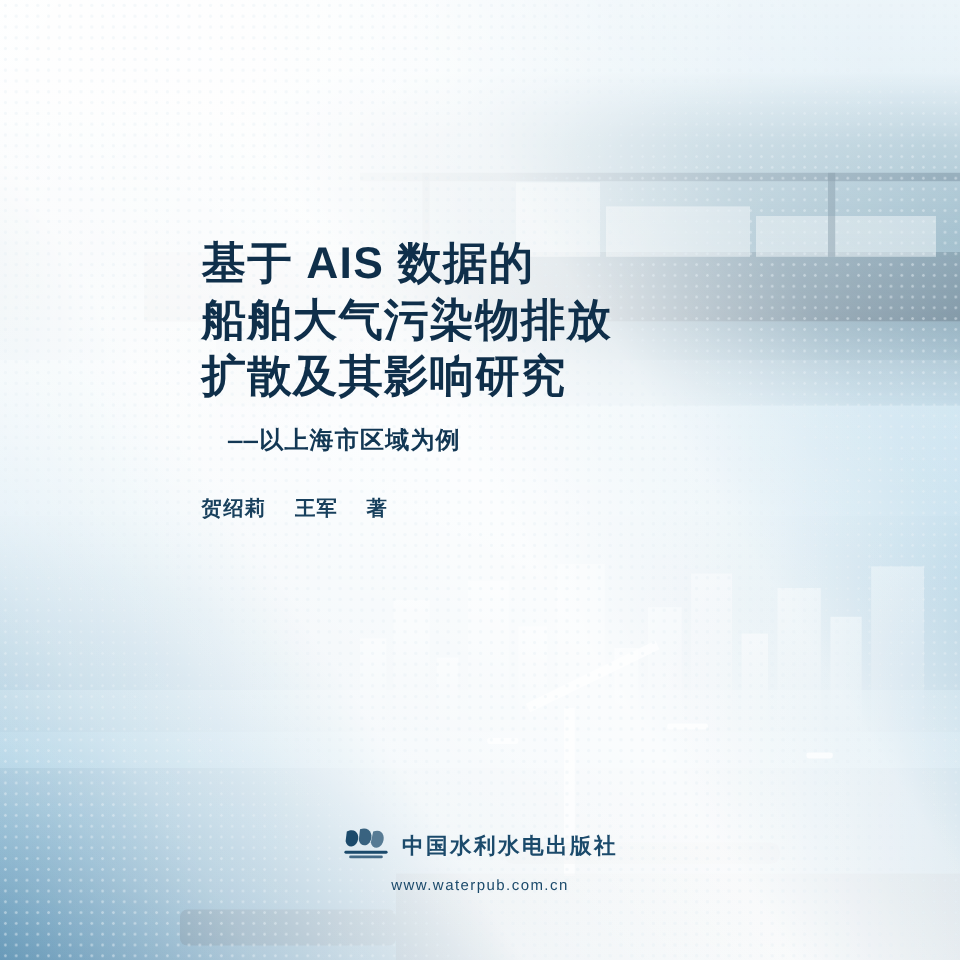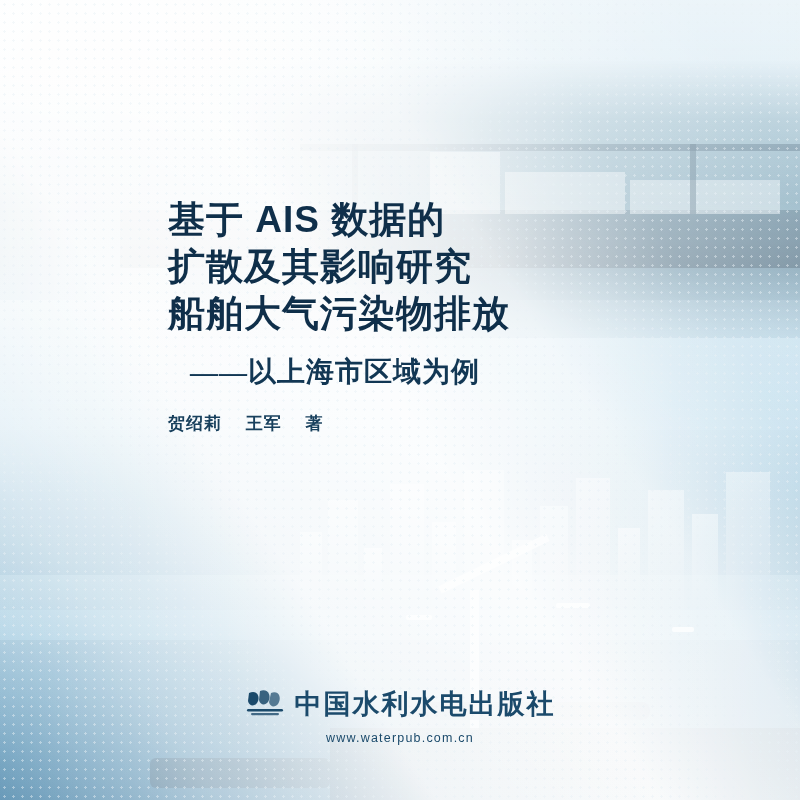--- a/index.html
+++ b/index.html
@@ -158,23 +158,23 @@
     font-weight: bold;
     font-size: 37px;
     line-height: 47px;
     letter-spacing: 1px;
     color: #0f2f4a;
     white-space: nowrap;
   }
   .subtitle {
     margin-top: 16px;
     margin-left: 22px;
-    font-family: Liberation Serif, serif;
+    font-family: Liberation Mono, monospace;
     font-weight: bold;
-    font-size: 28px;
+    font-size: 20px;
     letter-spacing: 1px;
     color: #123754;
   }
   .authors {
     position: absolute;
     left: 168px;
     top: 412px;
     font-size: 17px;
     font-weight: bold;
     color: #18405d;
@@ -190,21 +190,21 @@
     display: flex;
     flex-direction: column;
     align-items: center;
   }
   .pub-row {
     display: flex;
     align-items: center;
     gap: 10px;
   }
   .pub-name {
-    font-size: 27px;
+    font-size: 18px;
     font-weight: bold;
     color: #1b4a6b;
     letter-spacing: 2px;
   }
   .pub-url {
     margin-top: 9px;
     font-size: 12.5px;
     font-weight: normal;
     letter-spacing: 1.2px;
     color: #1b4a6b;
@@ -259,22 +259,22 @@
   </div>
 
   <div class="sweep"></div>
   <div class="sweep2"></div>
   <div class="veil"></div>
   <div class="dots-dark"></div>
   <div class="dots"></div>
 
   <div class="title-block">
     <div class="title-line">基于 AIS 数据的</div>
+    <div class="title-line">船舶大气污染物排放</div>
     <div class="title-line">扩散及其影响研究</div>
-    <div class="title-line">船舶大气污染物排放</div>
     <div class="subtitle">——以上海市区域为例</div>
   </div>
 
   <div class="authors">
     <span>贺绍莉</span>
     <span>王军</span>
     <span>著</span>
   </div>
 
   <div class="publisher">

